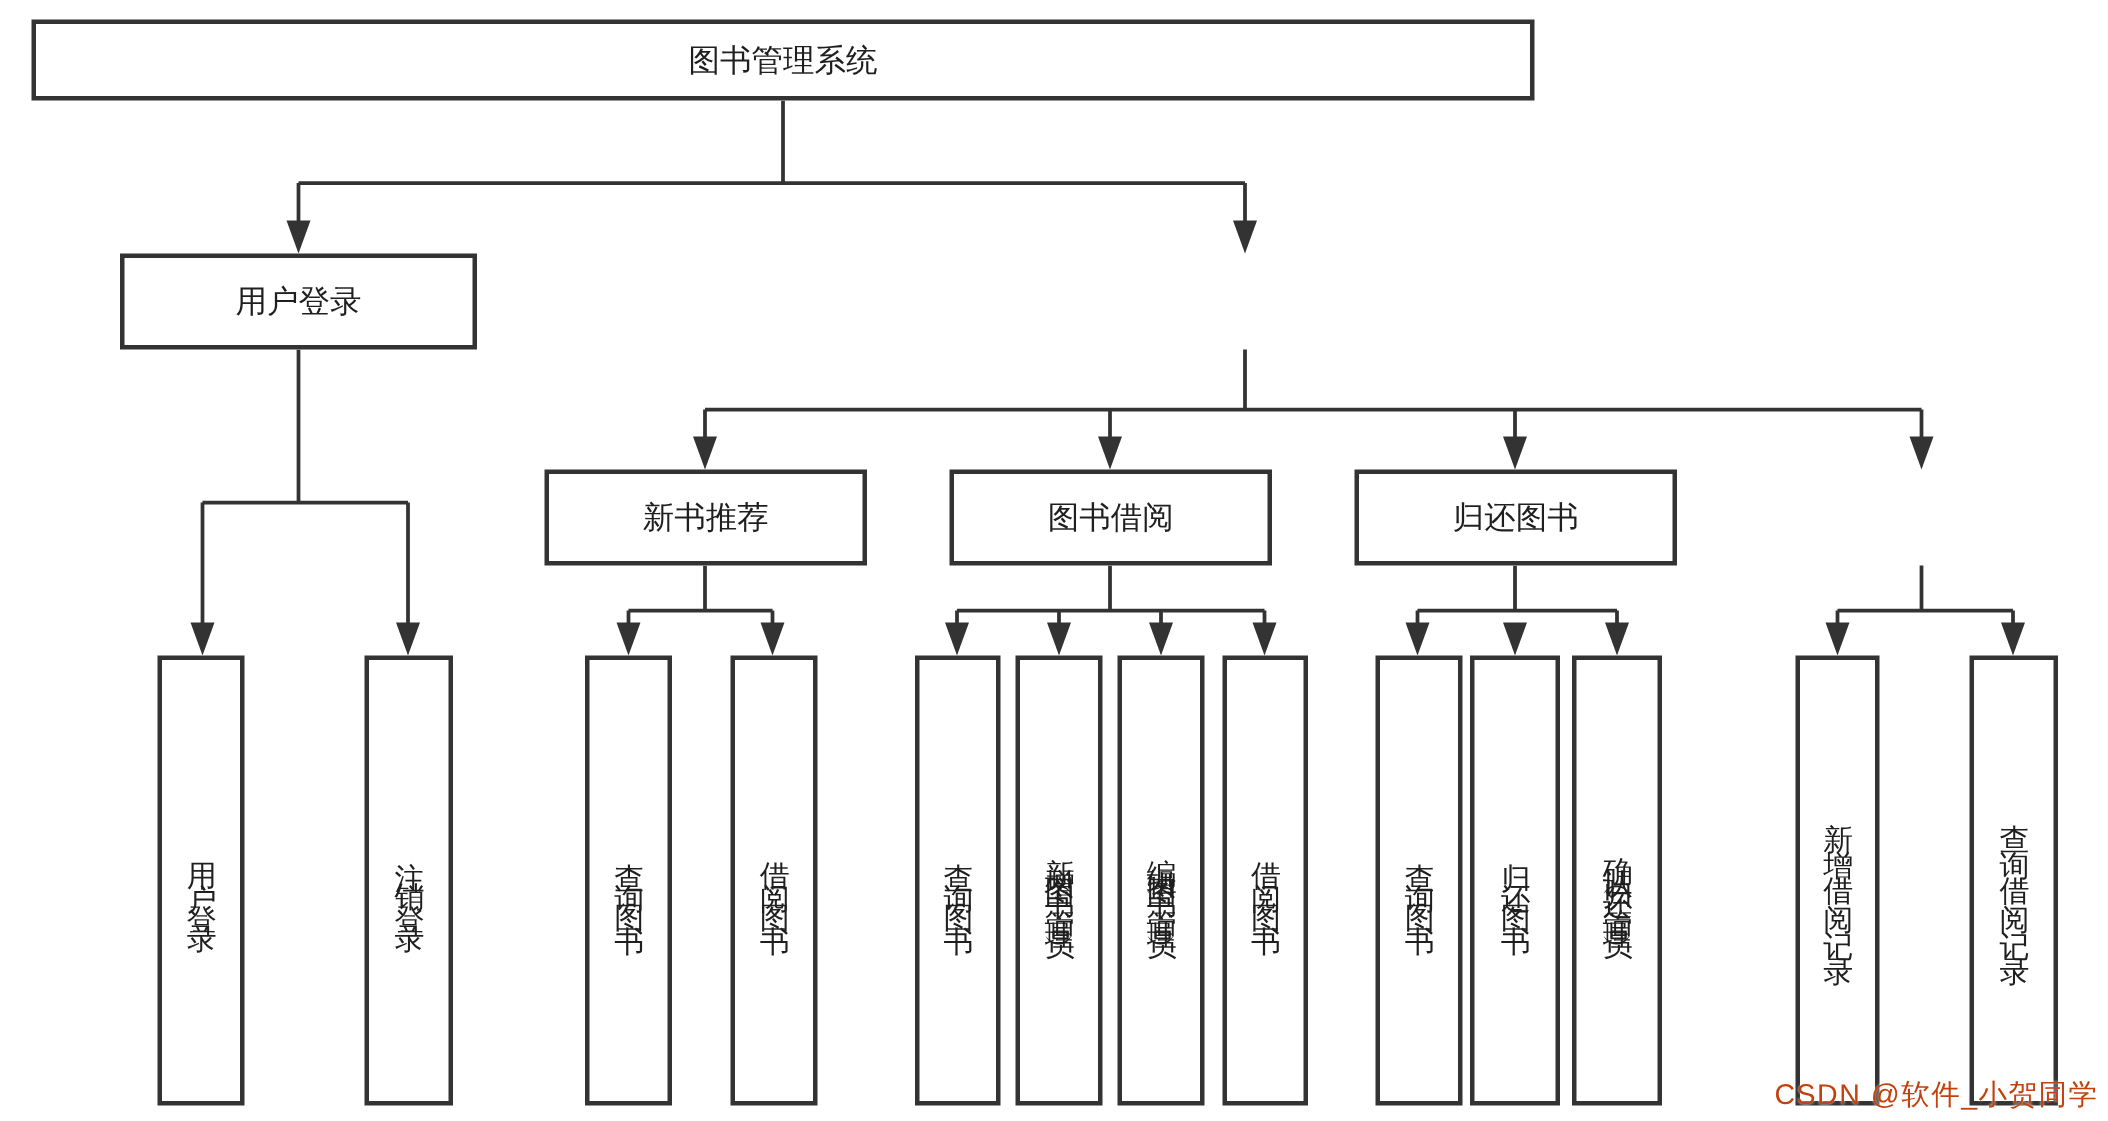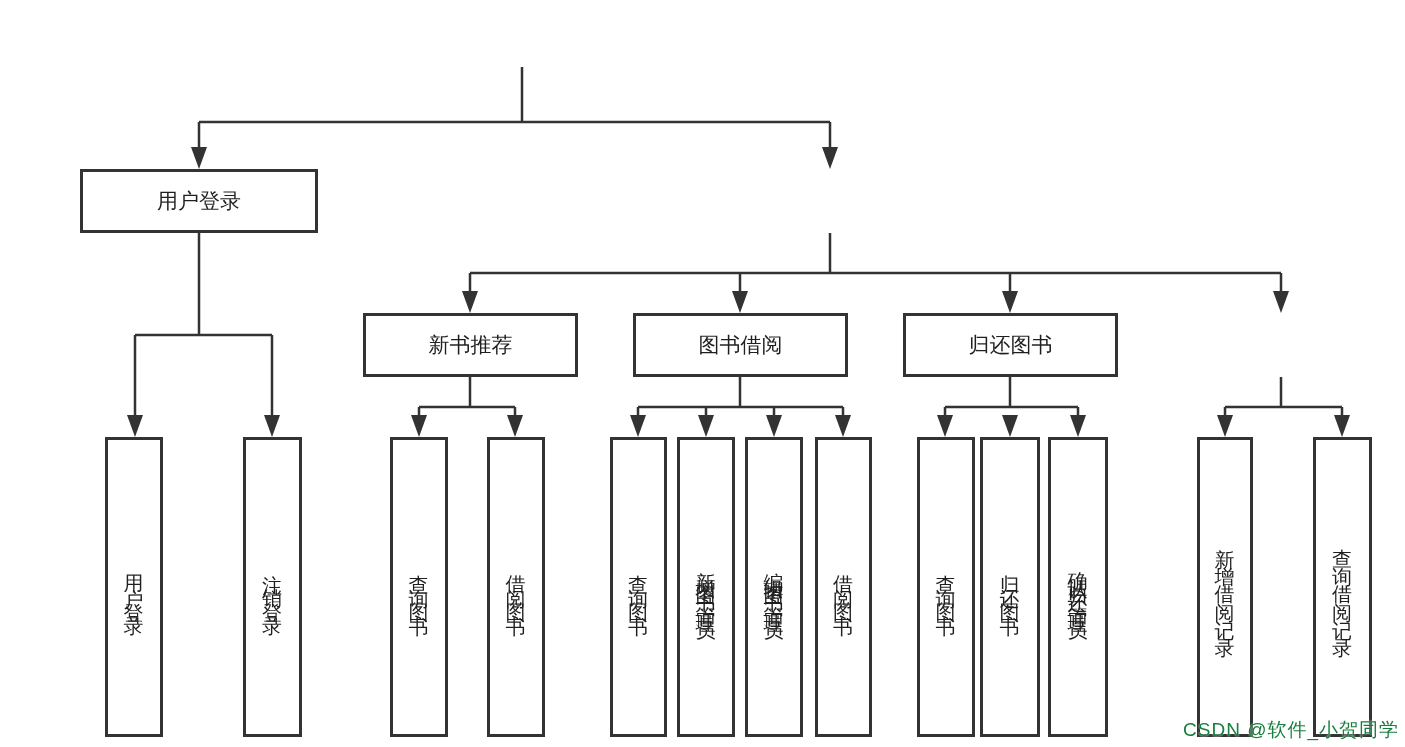--- a/index.html
+++ b/index.html
@@ -25,21 +25,21 @@
     writing-mode:vertical-rl;
     text-orientation:mixed;
     font-size:20px;line-height:1;
     white-space:nowrap;
   }
   .ls4{letter-spacing:14px;}
   .ls6{letter-spacing:18px;}
   .ls9{letter-spacing:7px;}
   .watermark{
     position:absolute;right:6px;bottom:4px;
-    font-size:19px;color:#15803d;z-index:2;
+    font-size:19px;color:#c2410c;z-index:2;
     letter-spacing:1px;text-shadow:0 0 2px #ffffff;
   }
 </style>
 </head>
 <body>
 
 <div class="stage">
 
   <svg class="connectors" width="1405" height="747" viewBox="0 0 1405 747">
     <g>
@@ -77,20 +77,23 @@
       <polygon points="1010,437 1002,415 1018,415"></polygon>
       <polygon points="1078,437 1070,415 1086,415"></polygon>
     </g>
     <g>
       <path d="M1281,377 V407 M1225,407 H1342 M1225,407 V417 M1342,407 V417"></path>
       <polygon points="1225,437 1217,415 1233,415"></polygon>
       <polygon points="1342,437 1334,415 1350,415"></polygon>
     </g>
   </svg>
 
+  <div class="box hbox" style="left:21px;top:13px;width:1002px;height:54px">
+    <span>图书管理系统</span>
+  </div>
 
   <div class="box hbox" style="left:80px;top:169px;width:238px;height:64px">
     <span>用户登录</span>
   </div>
 
   <div class="box hbox" style="left:363px;top:313px;width:215px;height:64px">
     <span>新书推荐</span>
   </div>
   <div class="box hbox" style="left:633px;top:313px;width:215px;height:64px">
     <span>图书借阅</span>

